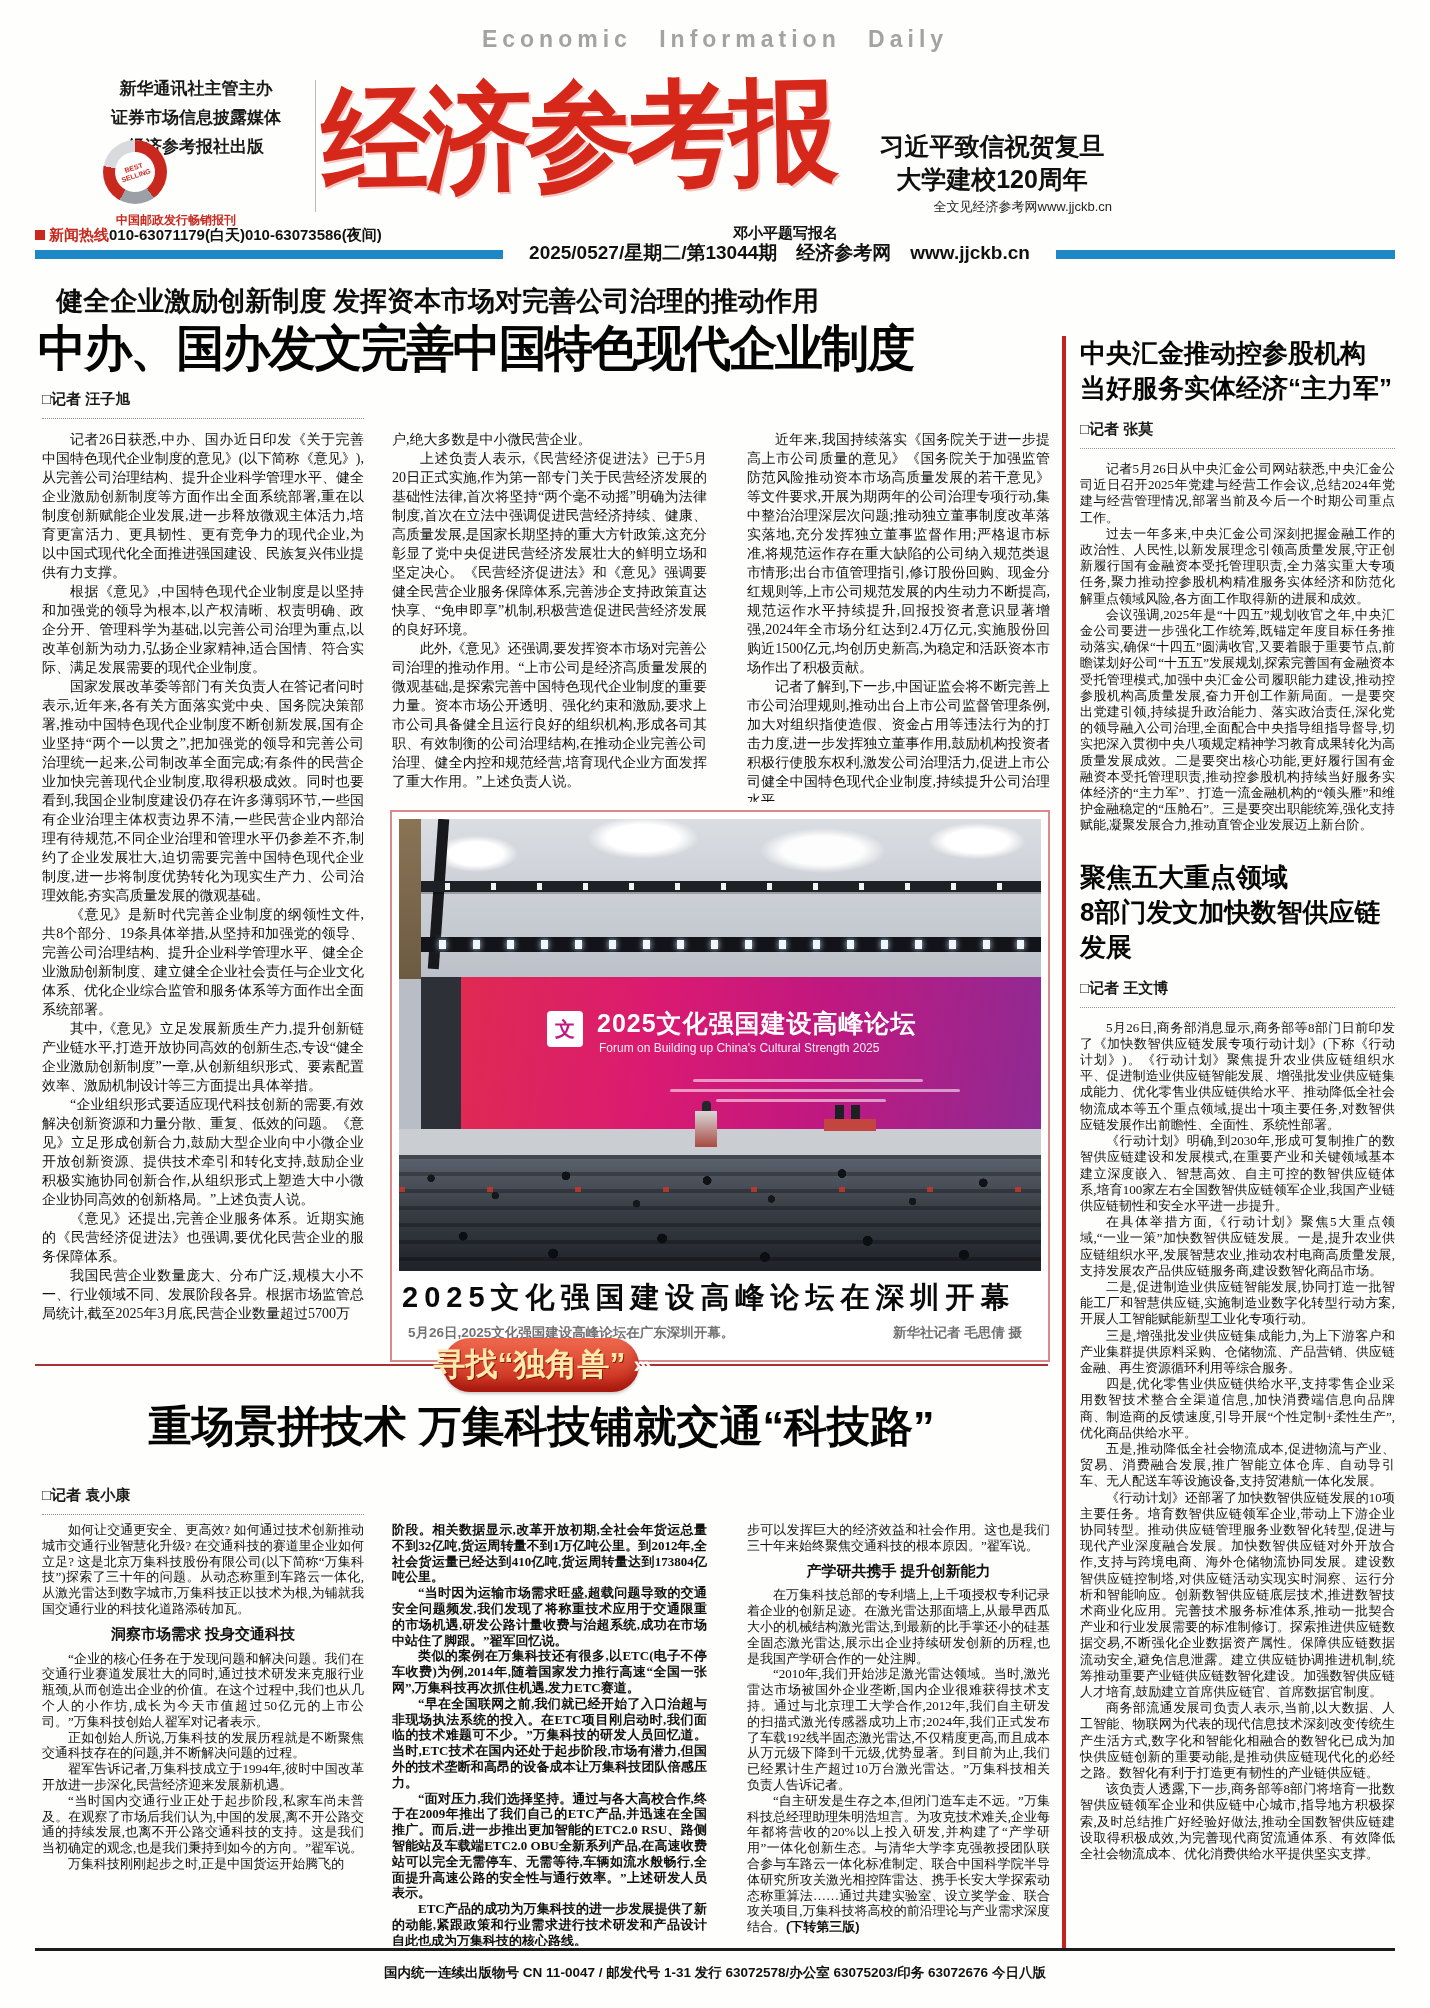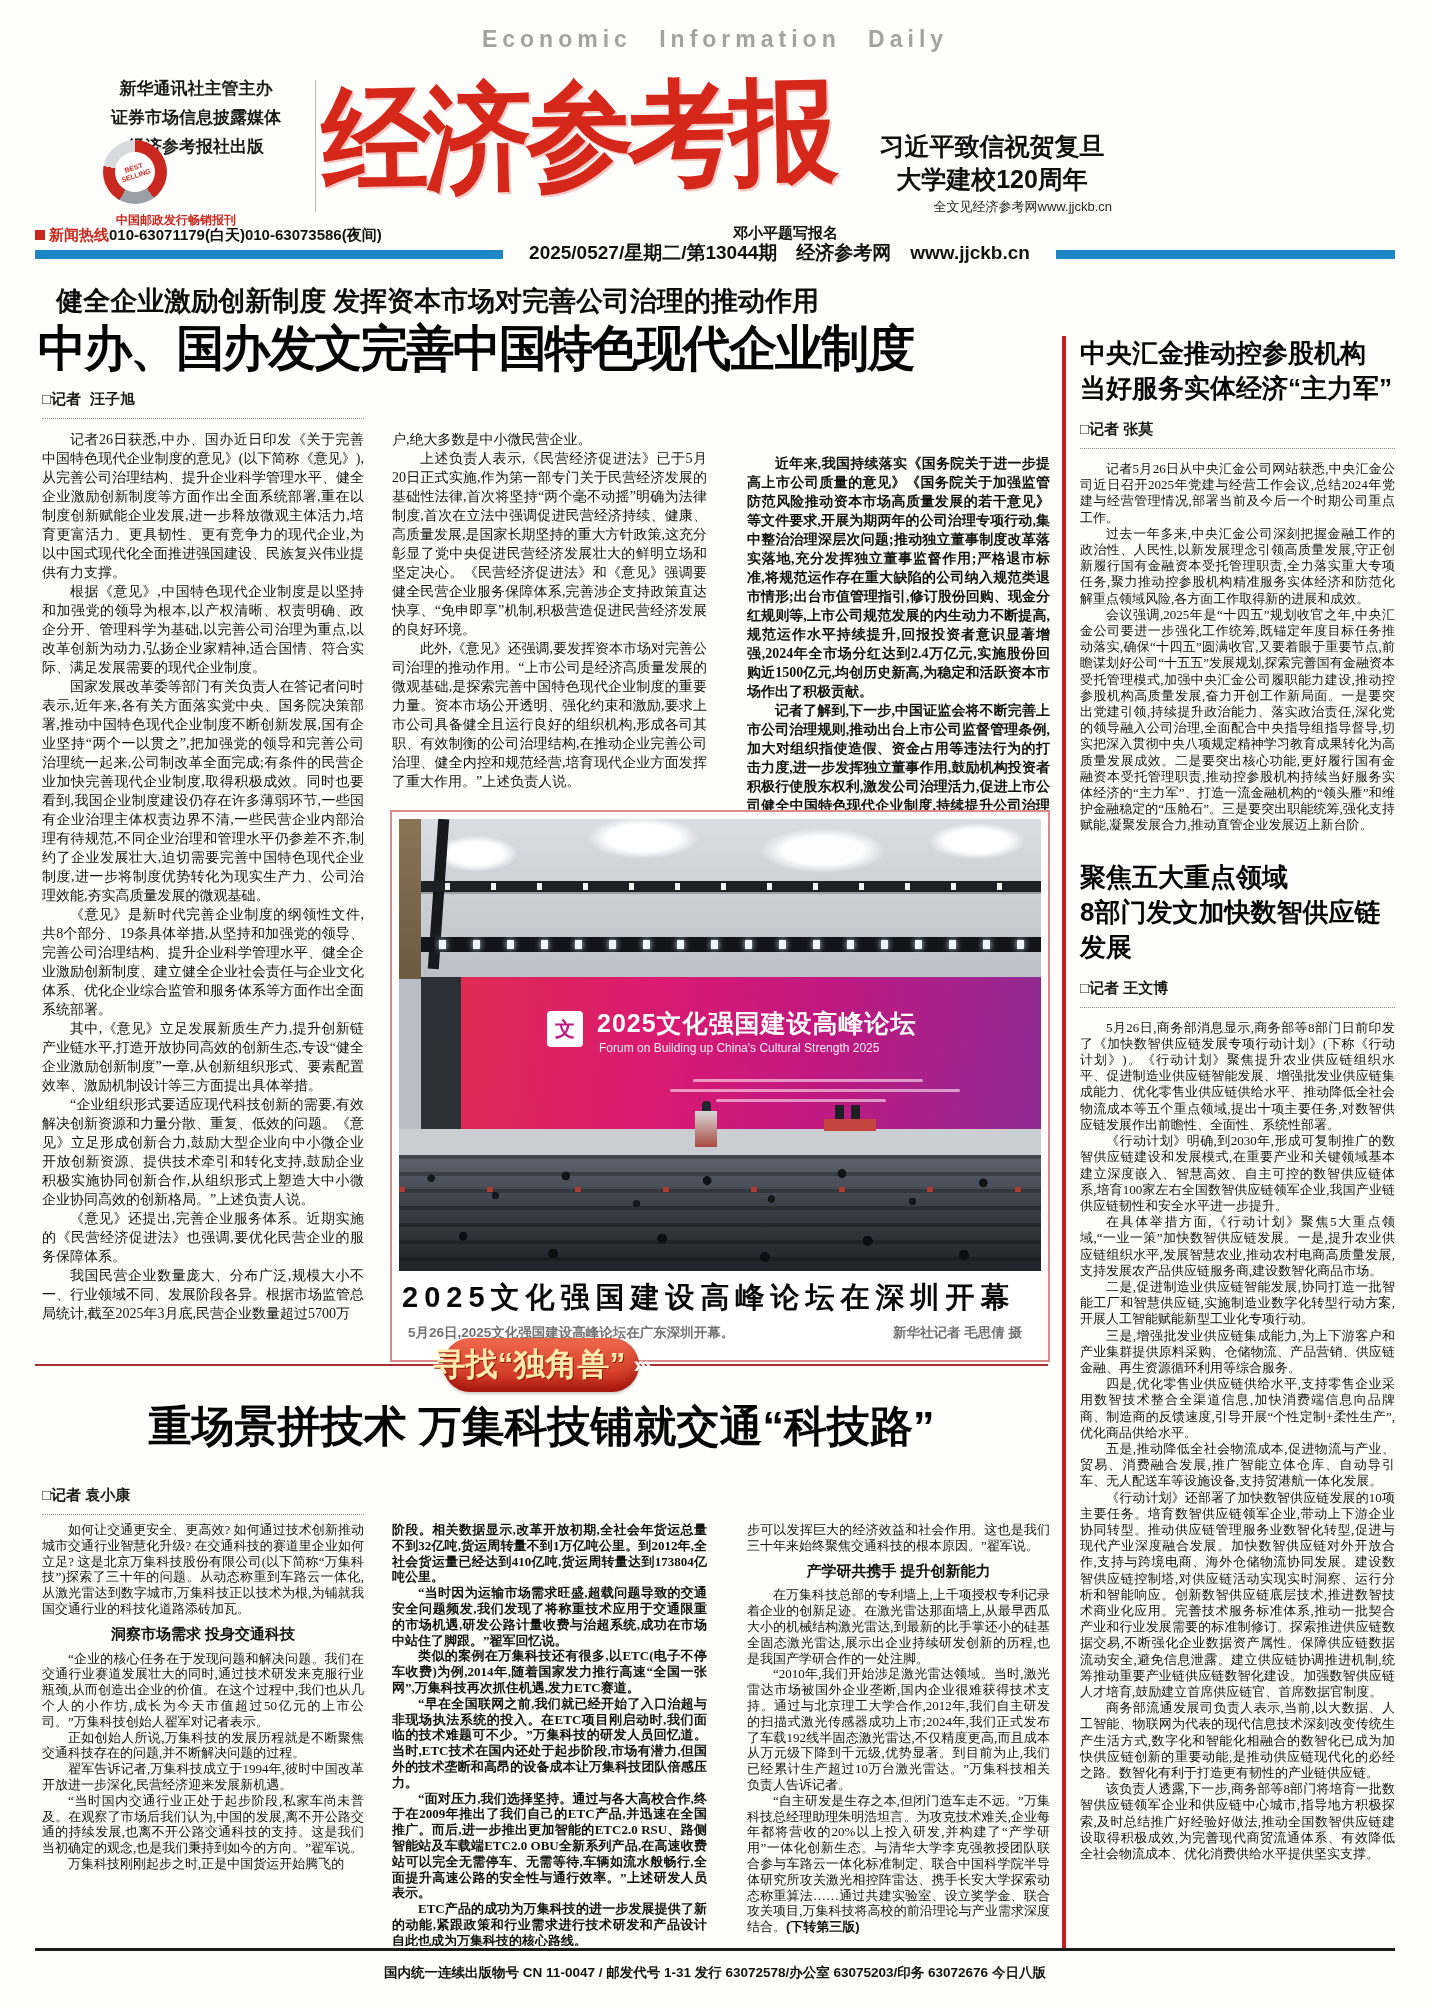--- a/index.html
+++ b/index.html
@@ -40,28 +40,28 @@
   .dateline{position:absolute;left:503px;top:240px;width:553px;text-align:center;
     font-family:"Liberation Sans", sans-serif;font-weight:bold;font-size:19px;color:#111;}
   
   .lead-kicker{position:absolute;left:40px;top:283px;width:795px;text-align:center;
     font-family:"Liberation Serif", serif;font-weight:bold;font-size:27px;color:#0d0d0d;}
   .lead-headline{position:absolute;left:30px;top:316px;width:810px;text-align:center;
     font-family:"Liberation Sans", sans-serif;font-weight:900;font-size:49px;letter-spacing:-2px;
     color:#050505;white-space:nowrap;transform:scaleX(.98);}
   .byline{font-family:"Liberation Sans", sans-serif;font-size:15px;font-weight:bold;color:#1a1a1a;
     padding-bottom:9px;border-bottom:1px dotted #8f8f8f;}
-  .lead-byline{position:absolute;left:42px;top:390px;width:322px;font-family:Liberation Mono, monospace;}
+  .lead-byline{position:absolute;left:42px;top:390px;width:322px;}
   .col{position:absolute;overflow:hidden;text-align:justify;}
   .col p{margin:0;text-indent:2em;}
   .col p.cont{text-indent:0;}
   .lead-body{font-size:14px;line-height:19px;}
   .lead-c1{left:42px;top:430px;width:322px;height:918px;}
   .lead-c2{left:392px;top:430px;width:315px;height:372px;}
-  .lead-c3{left:747px;top:454px;width:303px;height:372px;font-weight:bold;}
+  .lead-c3{left:747px;top:430px;width:303px;height:372px;}
   
   .photo-frame{position:absolute;left:390px;top:810px;width:660px;height:552px;
     border:2px solid #d98b8b;background:#fff;box-sizing:border-box;}
   .photo{position:absolute;left:7px;top:7px;width:642px;height:452px;background:#b9bec6;overflow:hidden;}
   .ph-ceiling{position:absolute;left:0;top:0;right:0;height:158px;
     background:
       radial-gradient(ellipse 60px 26px at 12% 22%, #ffffff 0 45%, rgba(255,255,255,0) 70%),
       radial-gradient(ellipse 80px 30px at 38% 12%, #ffffff 0 45%, rgba(255,255,255,0) 70%),
       radial-gradient(ellipse 90px 32px at 66% 20%, #fdfdfd 0 45%, rgba(255,255,255,0) 70%),
       radial-gradient(ellipse 70px 26px at 90% 14%, #ffffff 0 45%, rgba(255,255,255,0) 70%),

